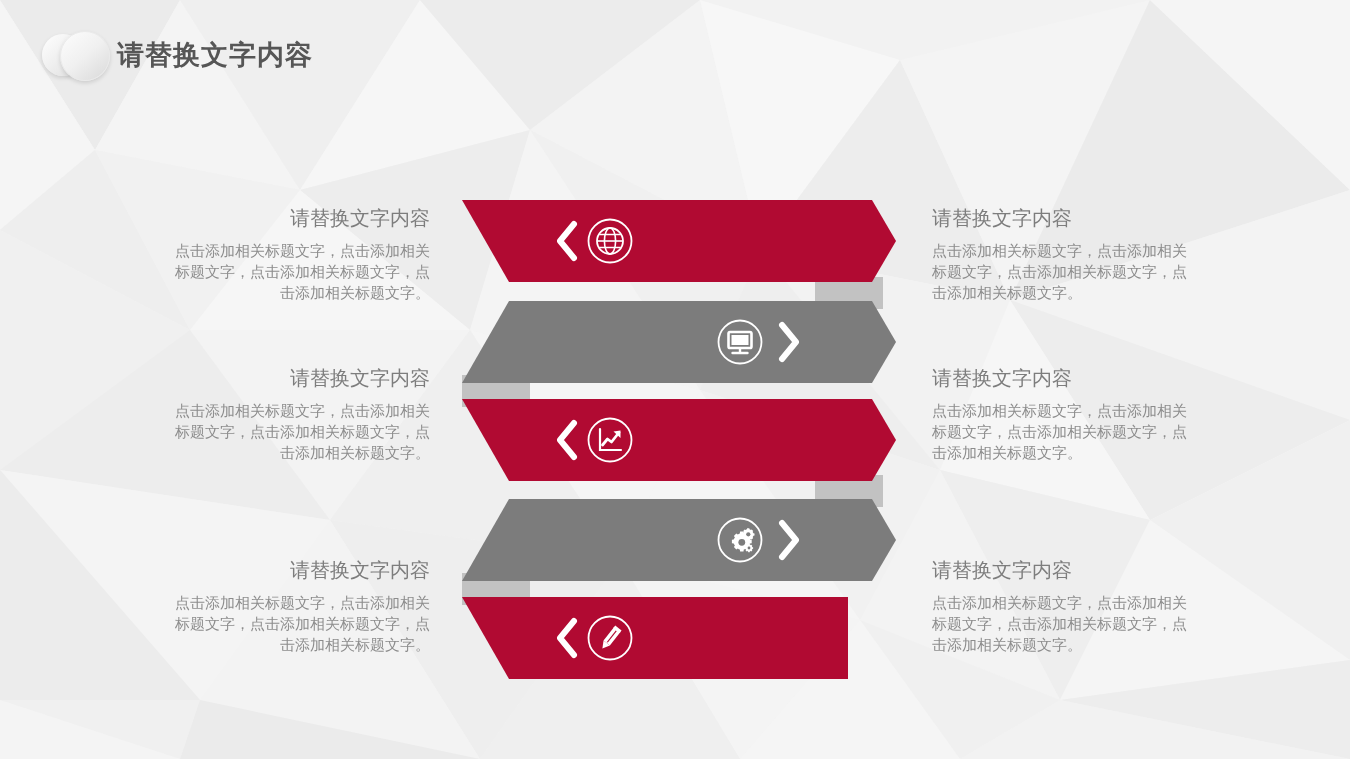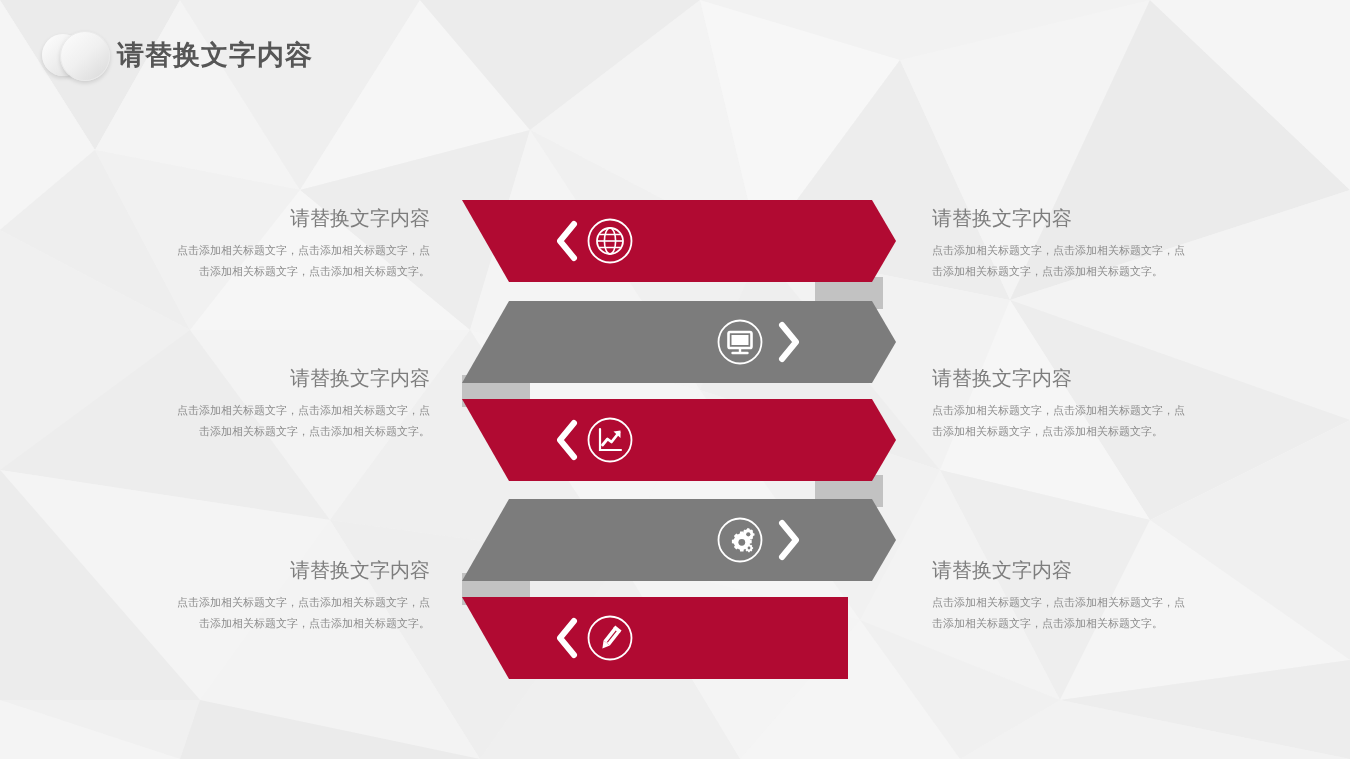--- a/index.html
+++ b/index.html
@@ -134,21 +134,21 @@
     z-index: 6;
   }
   .text-block .t-head {
     font-size: 20px;
     color: #7d7d7d;
     line-height: 26px;
     margin-bottom: 9px;
     white-space: nowrap;
   }
   .text-block .t-body {
-    font-size: 11px;
+    font-size: 15px;
     color: #8c8c8c;
     line-height: 21px;
   }
   .text-block.right-align { text-align: right; }
   .text-block.left-align  { text-align: left; }
 </style>
 </head>
 <body>
 
 <div id="slide">

